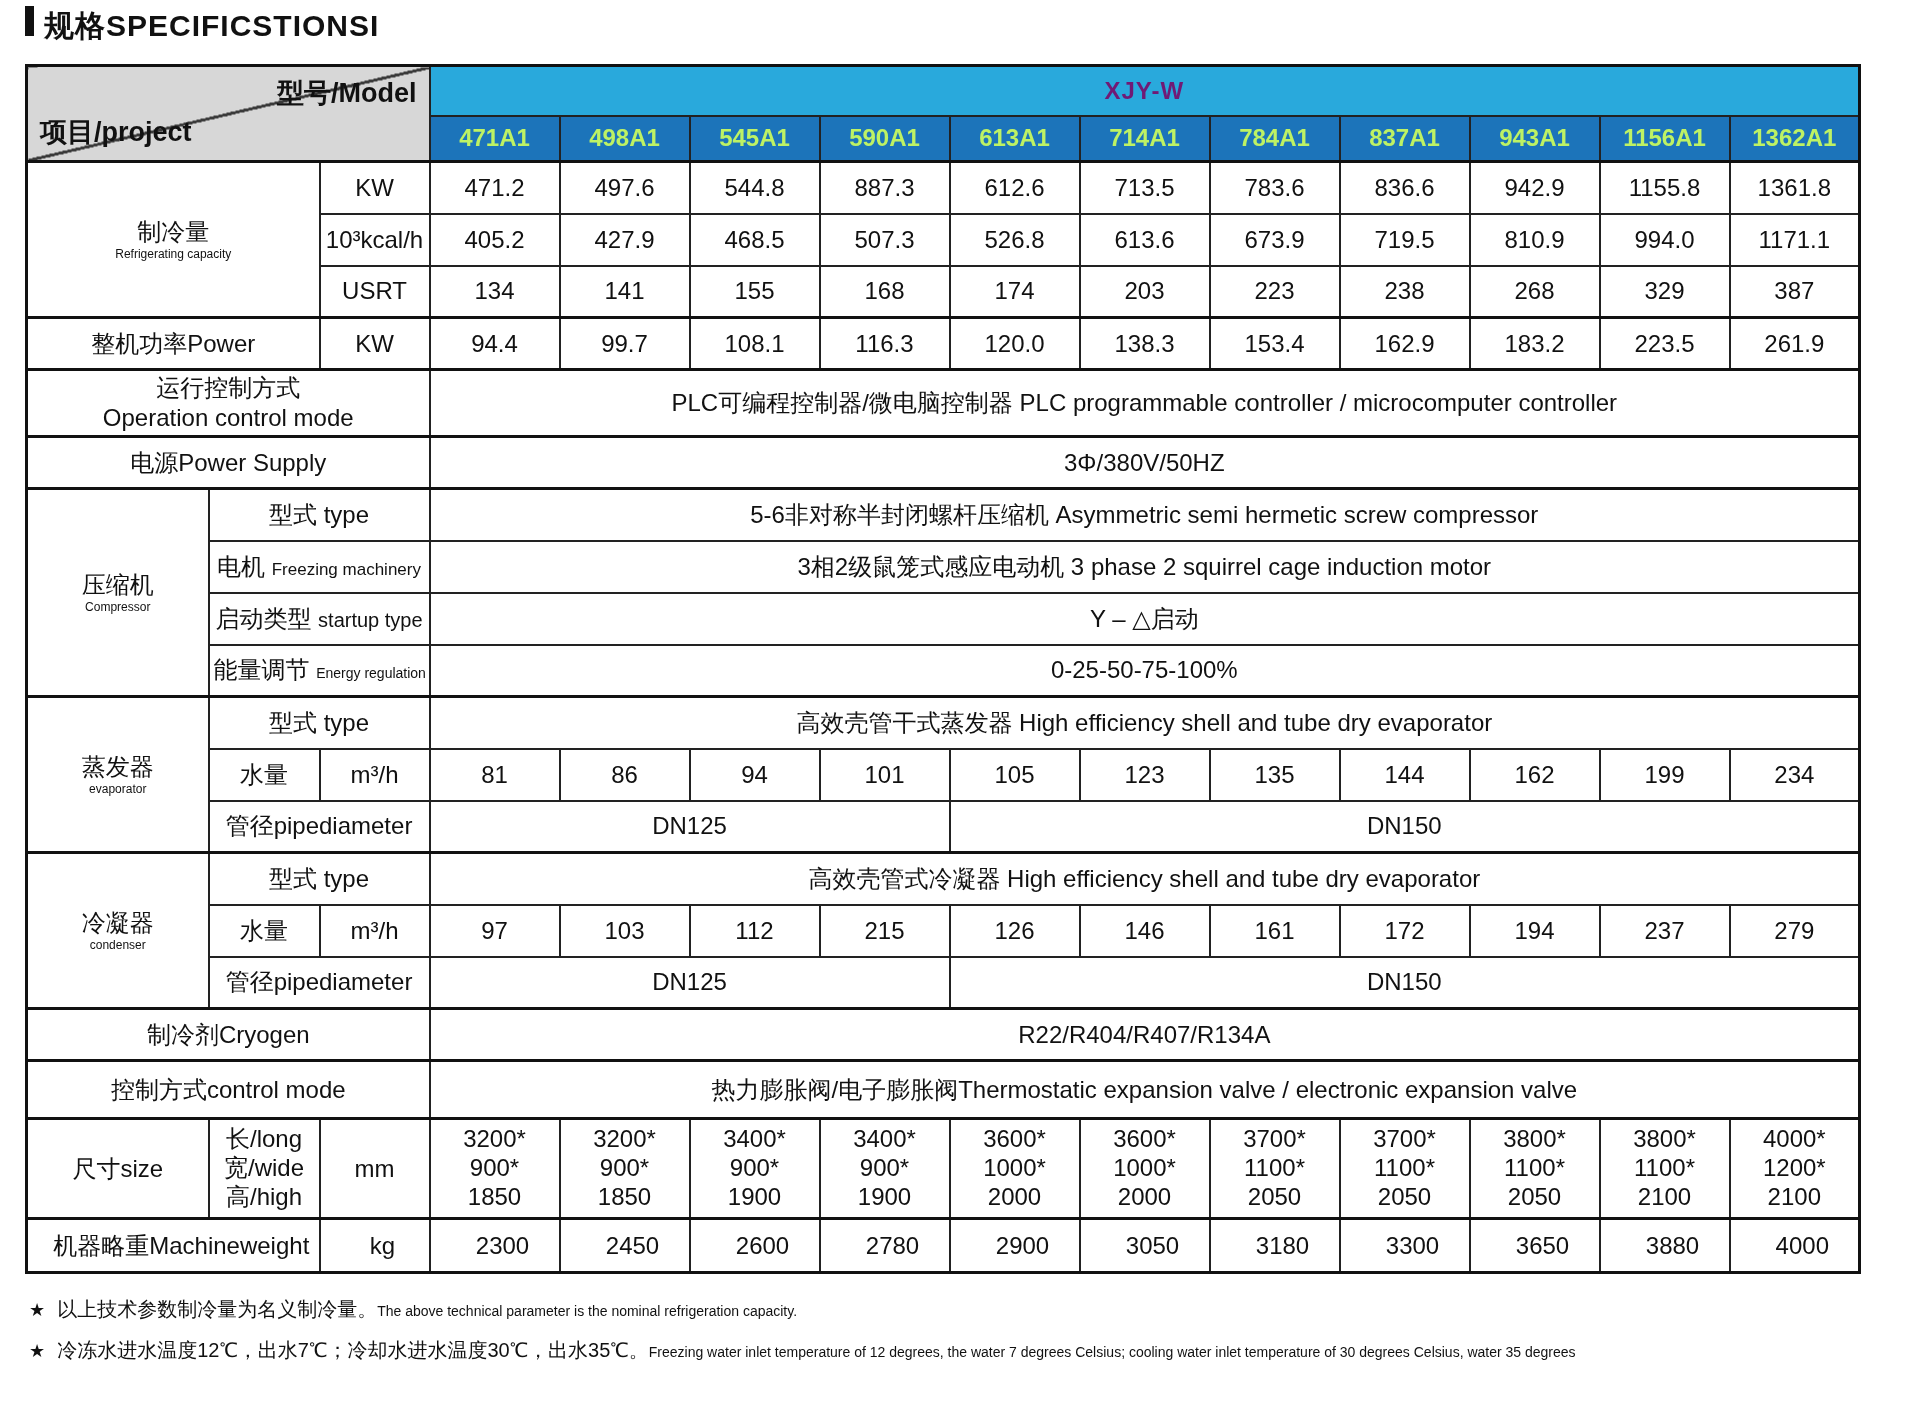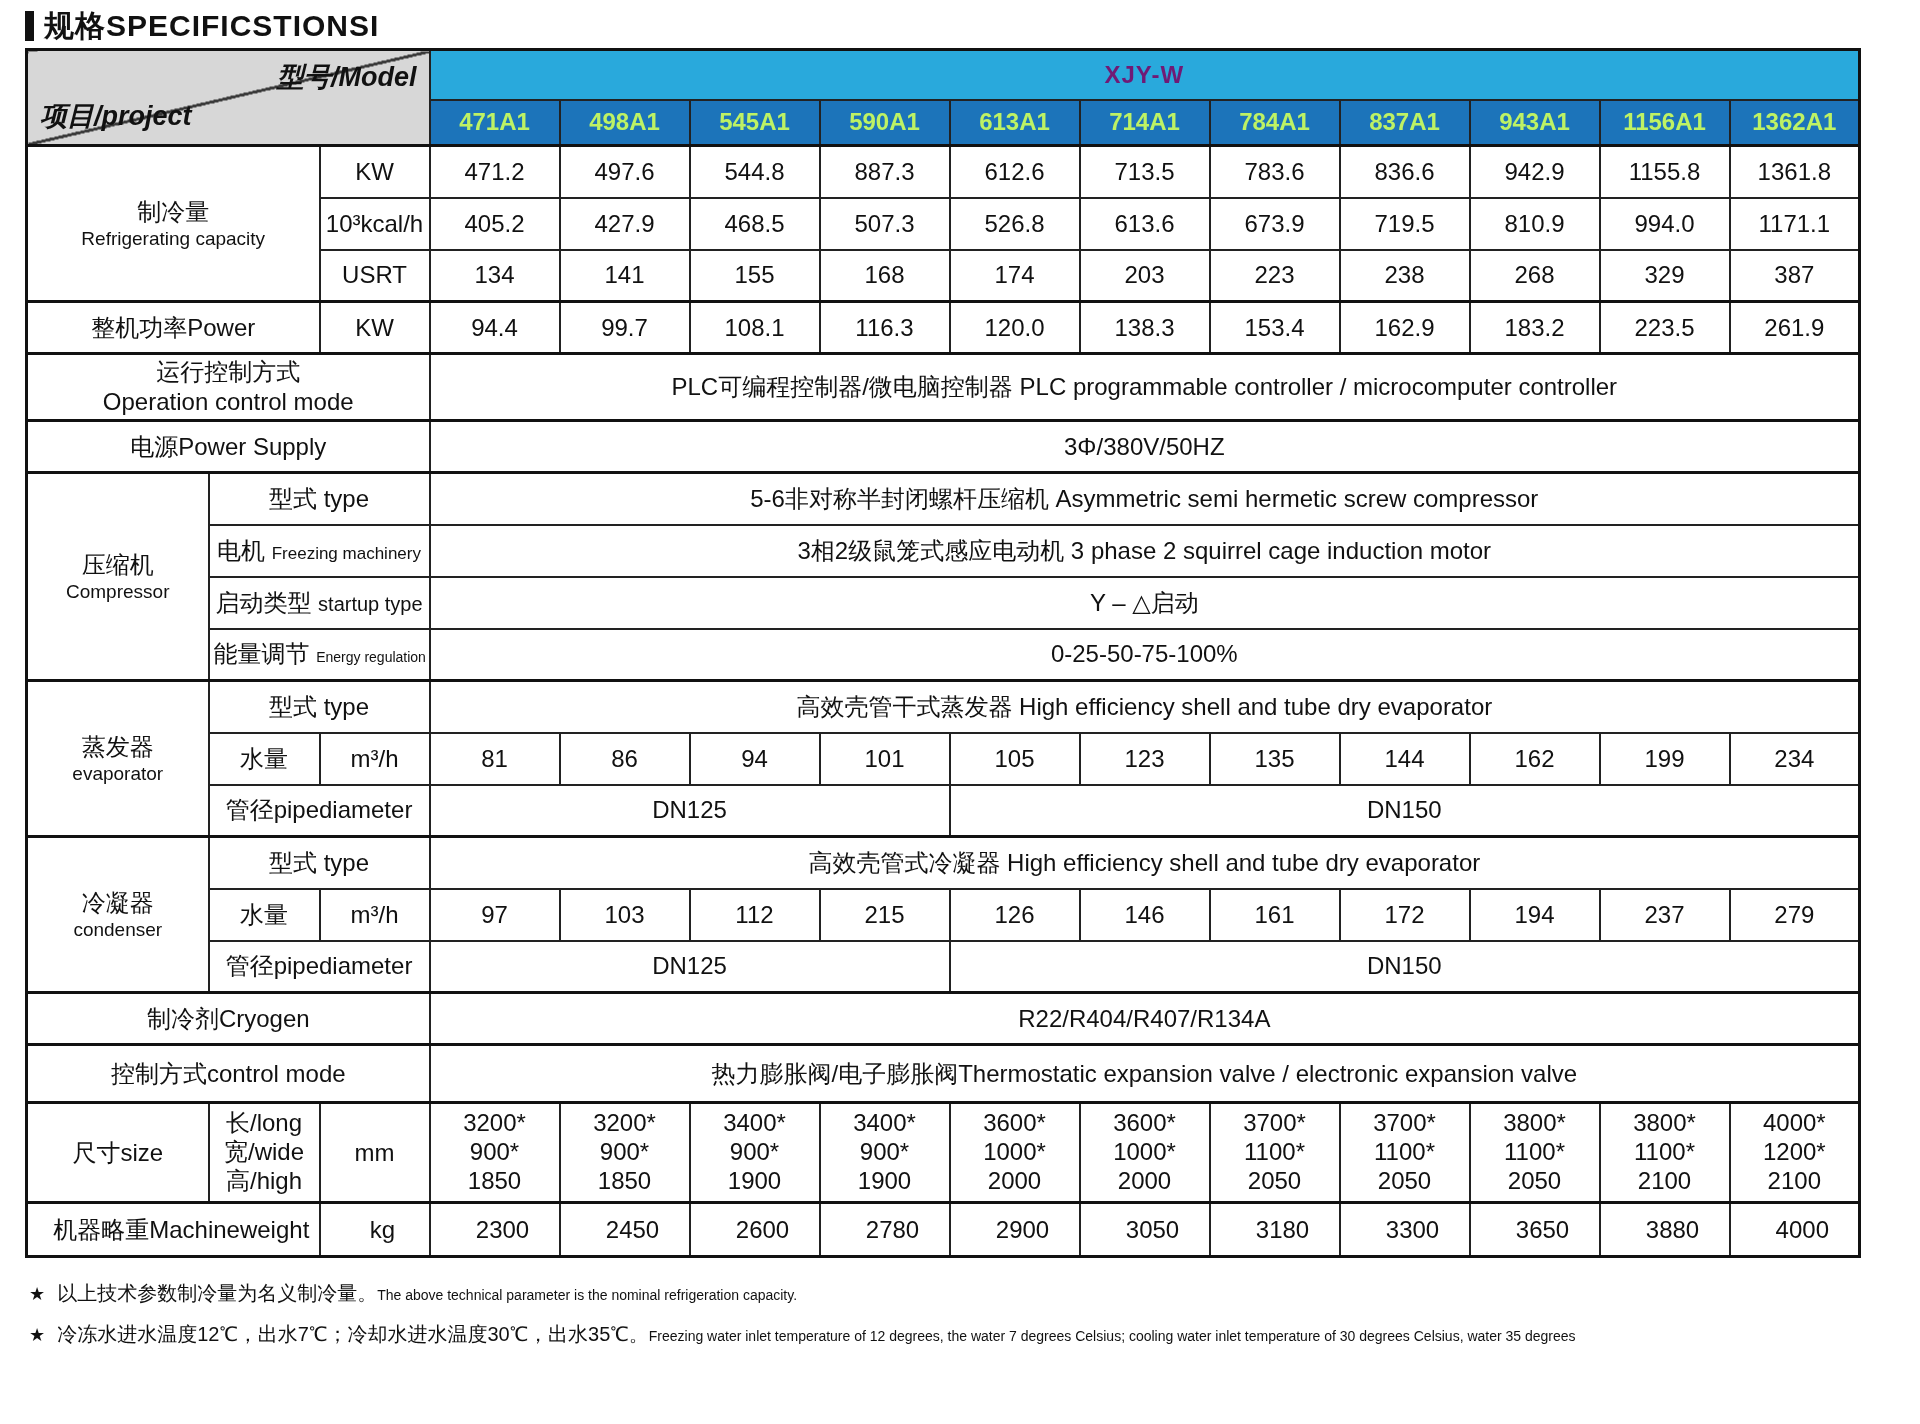--- a/index.html
+++ b/index.html
@@ -5,21 +5,21 @@
   * { box-sizing: border-box; margin: 0; padding: 0; }
   body {
     width: 1920px; height: 1424px;
     background: #ffffff;
     font-family: "Liberation Sans", sans-serif;
     color: #111;
   }
   .page { padding: 6px 0 0 25px; }
 
   
-  .title-row { display: flex; align-items: center; gap: 10px; height: 40px; margin-bottom: 2px; }
+  .title-row { display: flex; gap: 10px; height: 40px; margin-bottom: 18px; }
   .title-bar { width: 9px; height: 30px; background: #111; display: inline-block; }
   .title-text { font-size: 30px; font-weight: bold; letter-spacing: 1px; }
 
   
   table.spec { border-collapse: collapse; table-layout: fixed; width: 1833px; border: 3px solid #111; }
   table.spec td {
     border: 2px solid #222;
     text-align: center;
     font-size: 24px;
     height: 52px;
@@ -32,31 +32,30 @@
   tr.r-series td { height: 50px; }
   td.corner {
     background:
       linear-gradient(to bottom right,
         rgba(0,0,0,0) calc(50% - 1.5px),
         #3a3a3a calc(50% - 1.5px),
         #3a3a3a calc(50% + 1.5px),
         rgba(0,0,0,0) calc(50% + 1.5px)),
       #d7d7d7;
     position: relative;
-    font-style: italic;
   }
   .c-top { position: absolute; top: 8px; right: 12px; font-size: 27px; font-weight: bold; }
   .c-bottom { position: absolute; bottom: 10px; left: 12px; font-size: 27px; font-weight: bold; }
   td.series { background: #29a9dc; color: #701a75; font-weight: bold; font-size: 30px; letter-spacing: 1px; }
   tr.r-models td { height: 46px; }
   td.model { background: #1c74ba; color: #bef264; font-weight: bold; font-size: 26px; padding: 0 2px; }
 
   
   td.lbl { text-align: left; padding-left: 14px; line-height: 1.25; }
-  td.lbl .en { font-size: 19px; }
+  td.lbl .en { font-size: 12px; }
   td.sub { text-align: left; padding-left: 12px; white-space: nowrap; }
   .sm1 { font-size: 20px; }
   .sm2 { font-size: 17px; }
   .sm3 { font-size: 14px; }
   td.unit { text-align: center; }
 
   
   td.span-val { text-align: center; font-size: 24px; }
   td.dim { white-space: pre-line; font-size: 22px; line-height: 1.2; }
   tr.r-op td, tr.r-ctrl td { height: 58px; }

